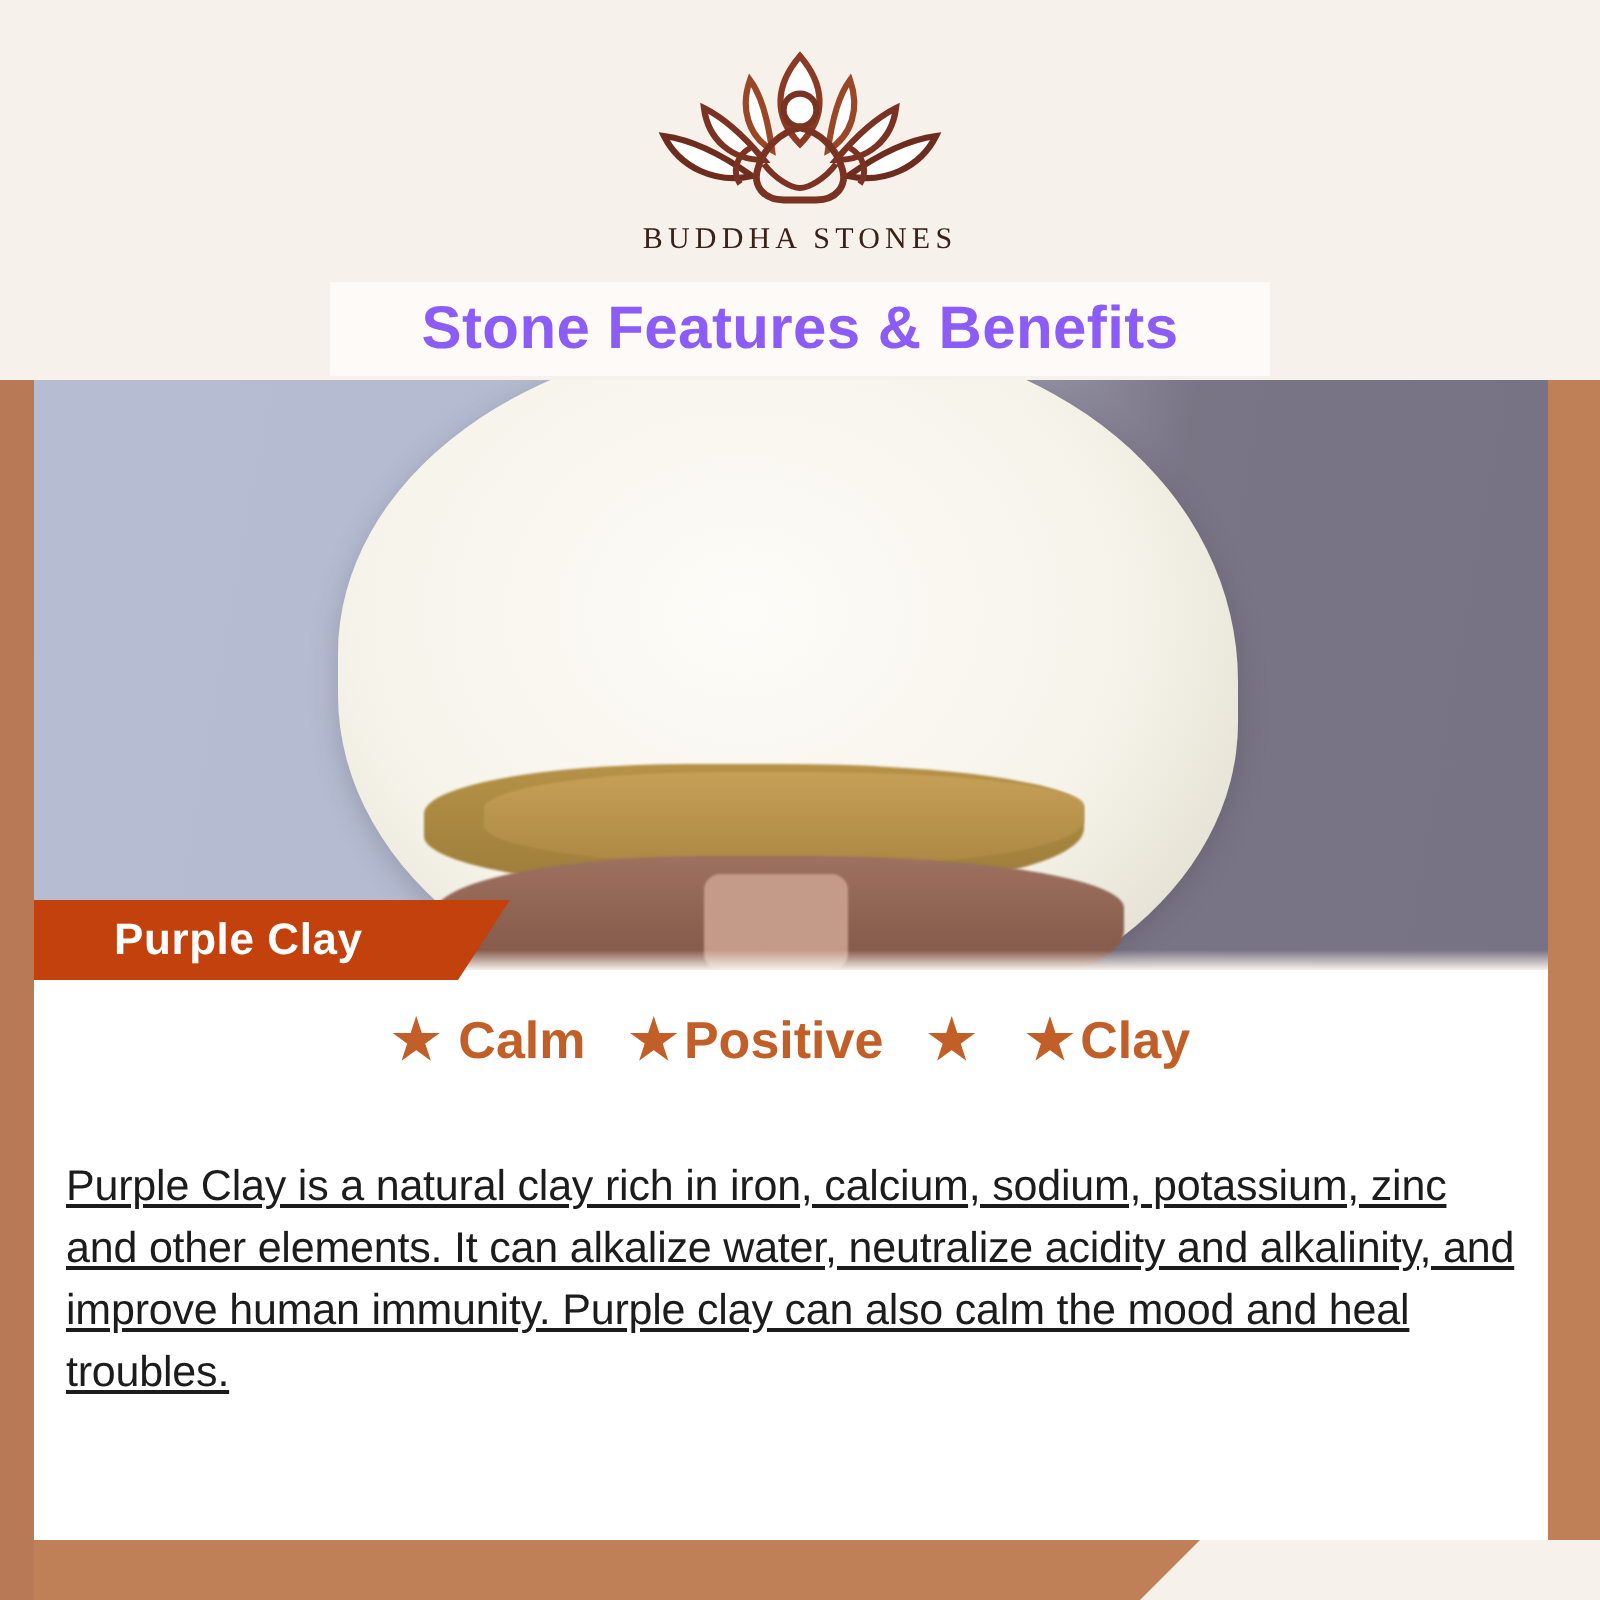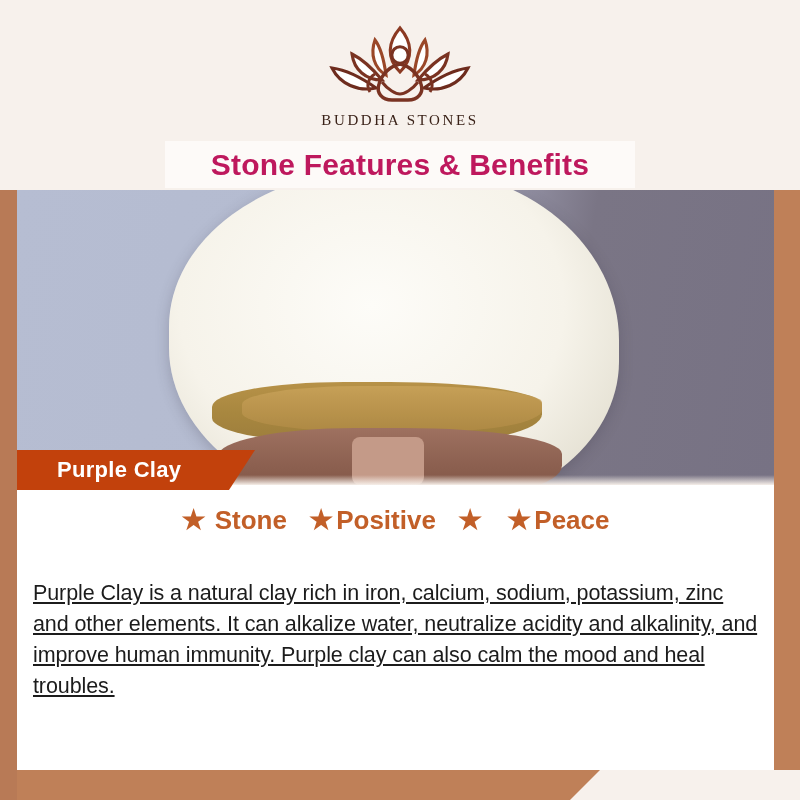--- a/index.html
+++ b/index.html
@@ -106,21 +106,21 @@
     width: 470px;
     height: 47px;
     background: #fdfaf8;
     display: flex;
     align-items: center;
     justify-content: center;
   }
   .title-text {
     font-size: 30px;
     font-weight: bold;
-    color: #be185d;
+    color: #8b5cf6;
     letter-spacing: 0.2px;
     white-space: nowrap;
   }
 
   
   .photo {
     position: absolute;
     top: 190px;
     left: 17px;
     width: 757px;
@@ -283,30 +283,30 @@
     <div class="photo-fade-bottom"></div>
   </div>
 
   <div class="clay-tab">
     <span class="clay-tab-label">Purple Clay</span>
   </div>
 
   <div class="features">
     <div class="feature spaced">
       <span class="star">★</span>
-      <span>Stone</span>
+      <span>Calm</span>
     </div>
     <div class="feature">
       <span class="star">★</span>
       <span>Positive</span>
     </div>
     <div class="feature">
       <span class="star">★</span>
     </div>
     <div class="feature">
       <span class="star">★</span>
-      <span>Peace</span>
+      <span>Clay</span>
     </div>
   </div>
 
   <p class="body-copy">Purple Clay is a natural clay rich in iron, calcium, sodium, potassium, zinc and other elements. It can alkalize water, neutralize acidity and alkalinity, and improve human immunity. Purple clay can also calm the mood and heal troubles.</p>
 
 </div>
 
 </body></html>

